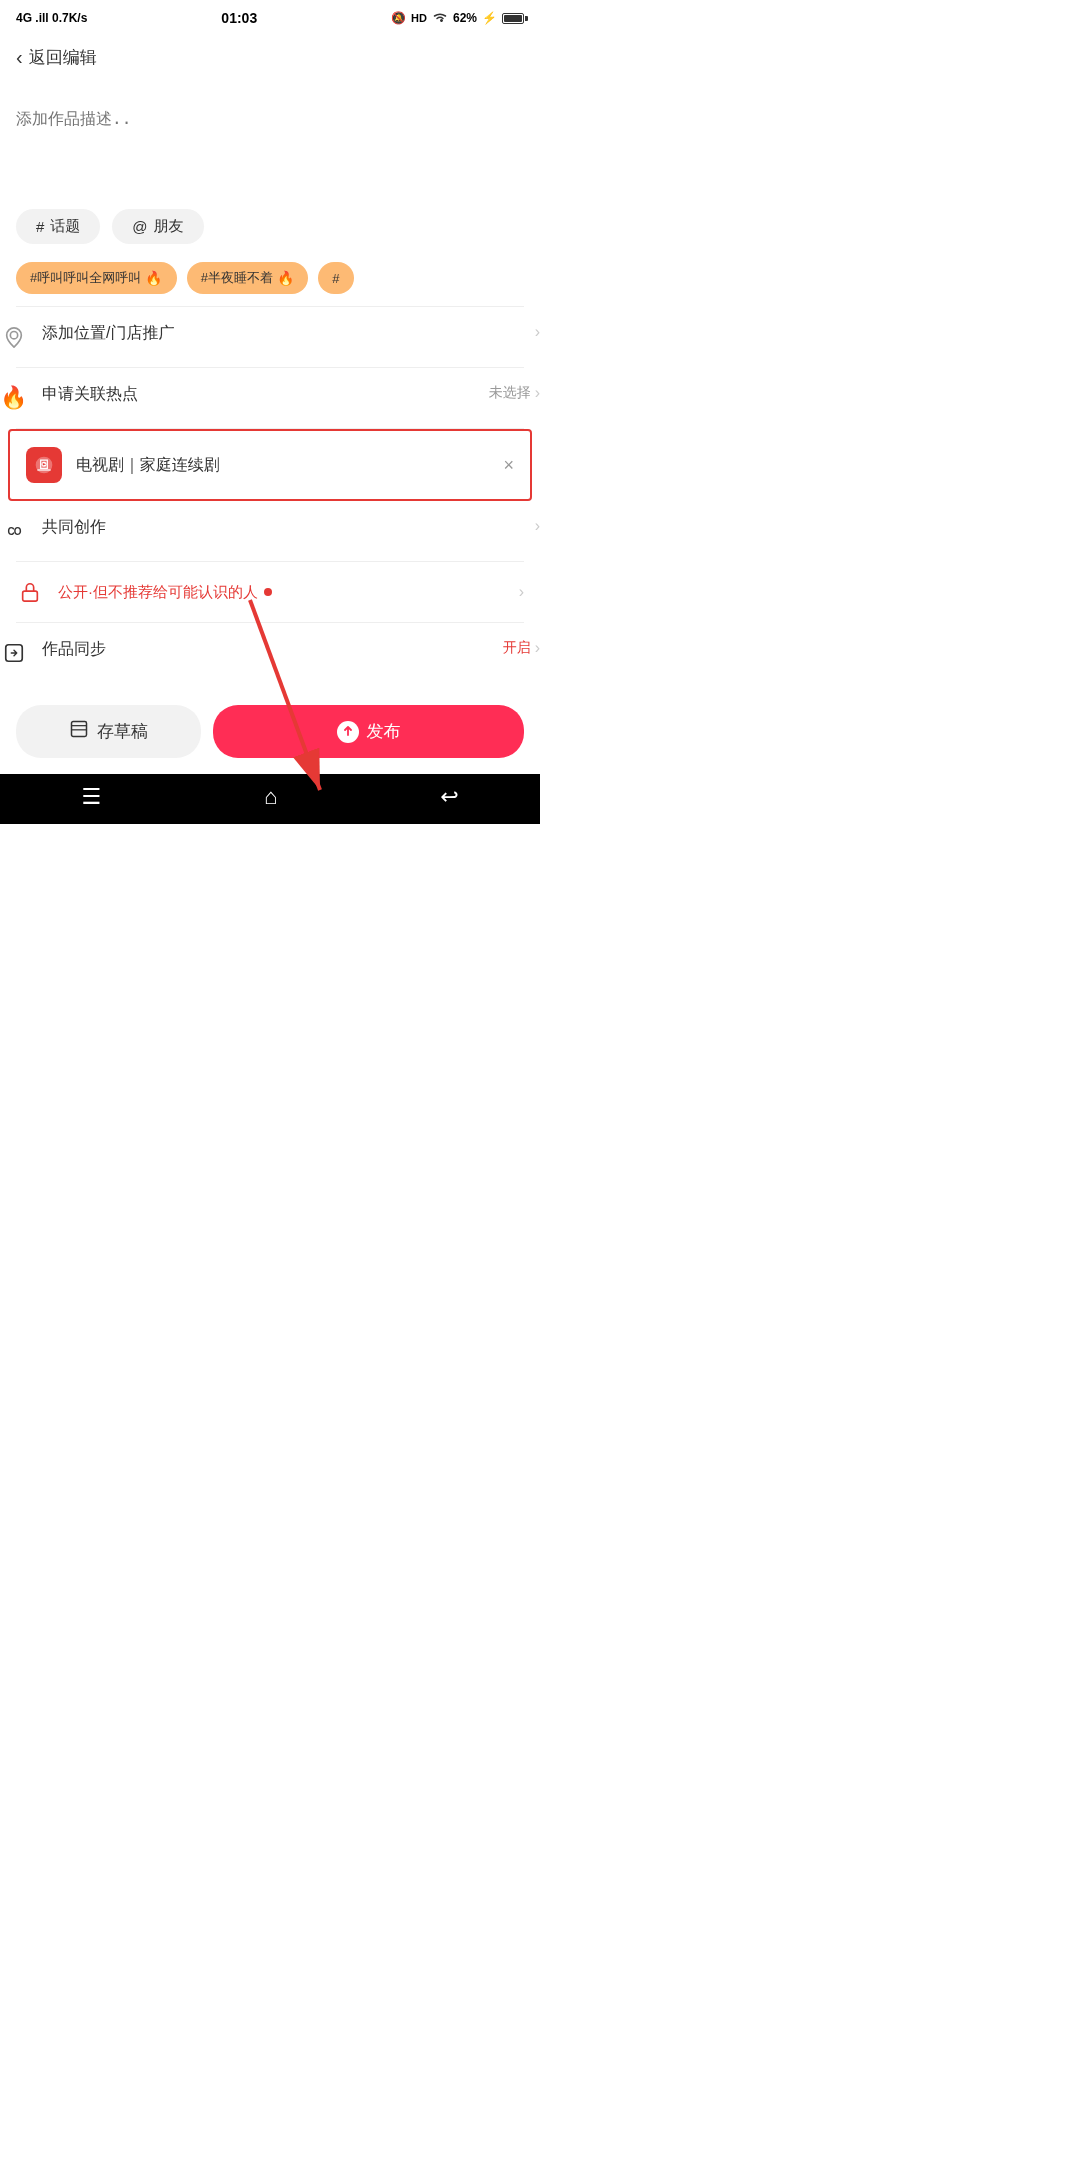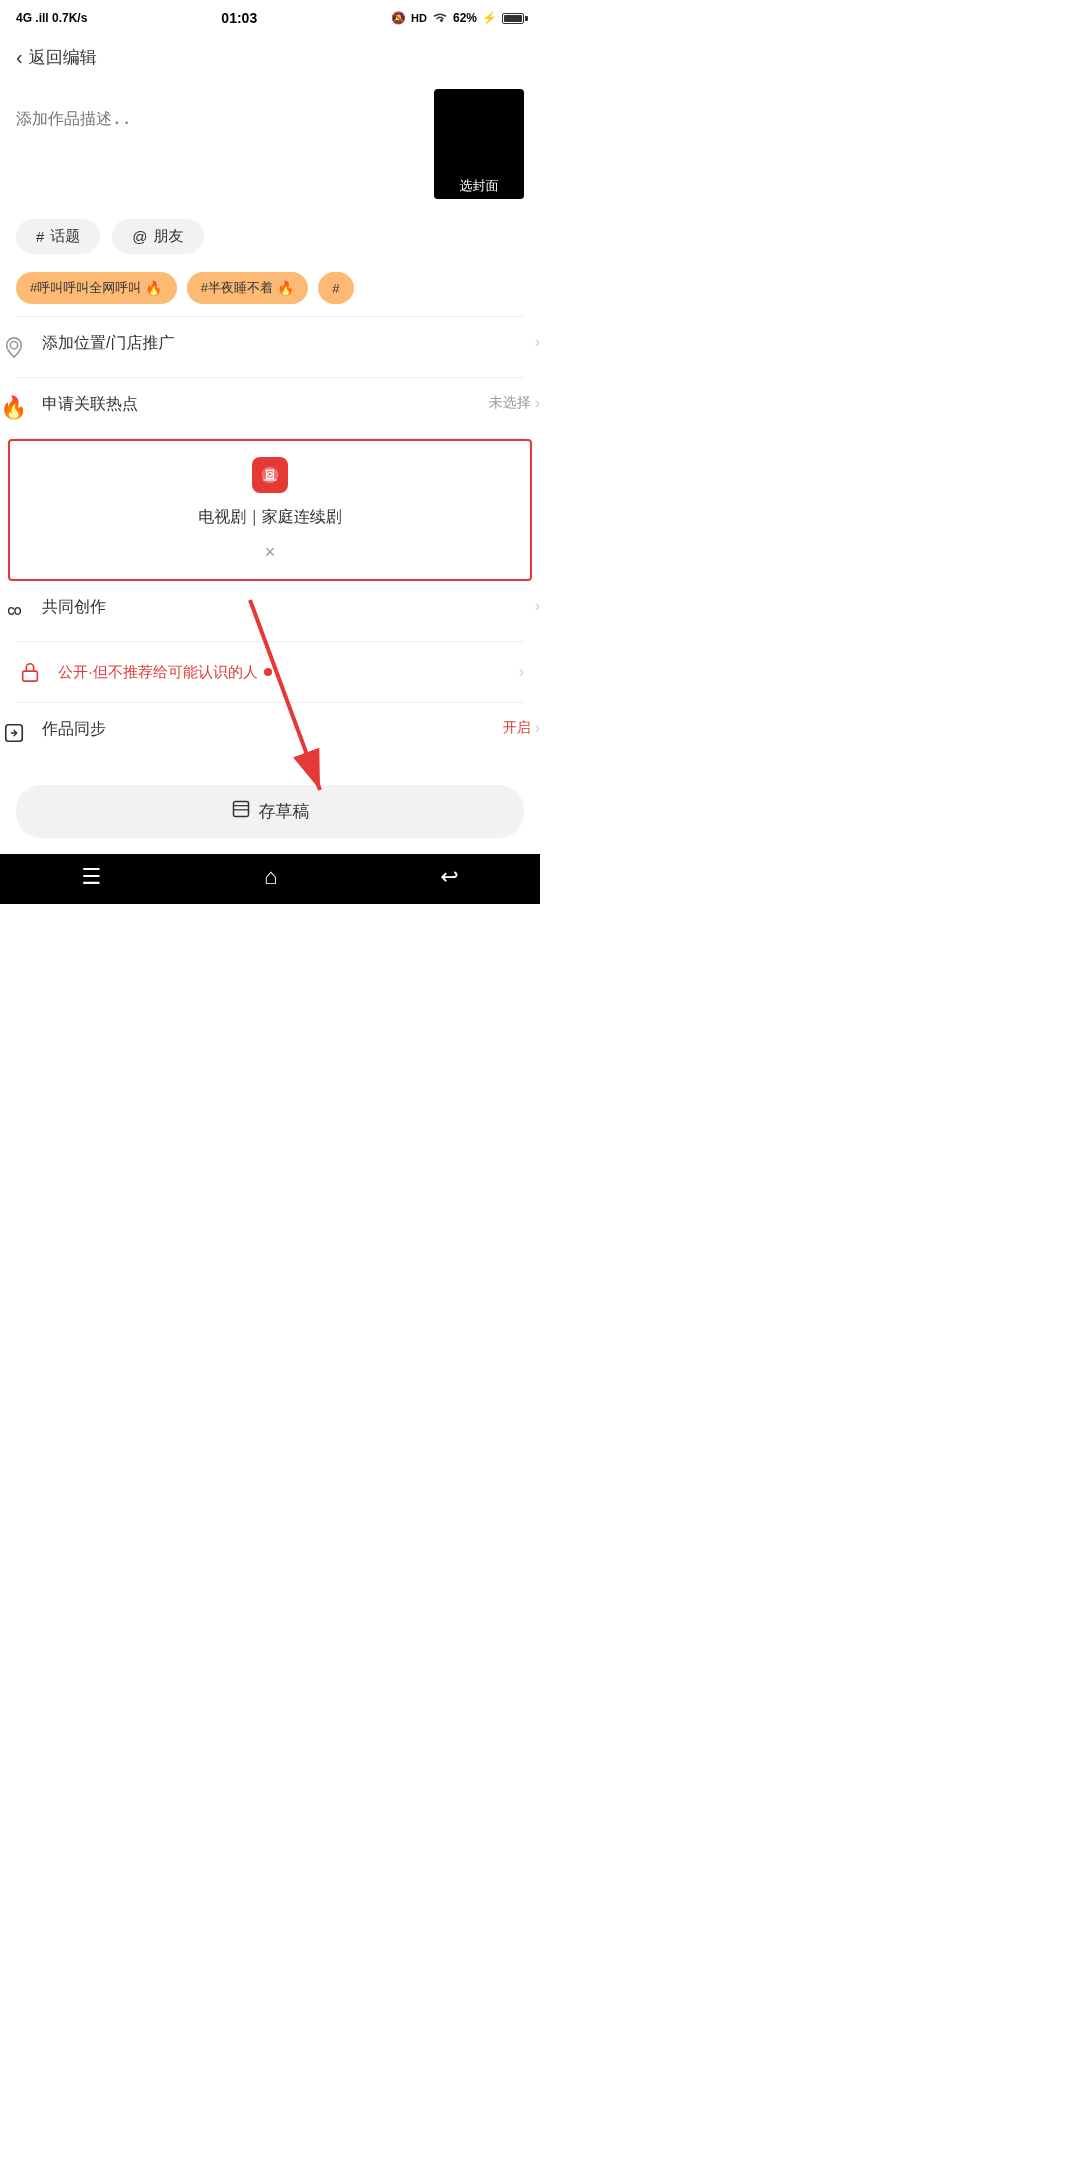--- a/index.html
+++ b/index.html
@@ -164,21 +164,20 @@
     .tv-drama-row {
       display: flex;
       align-items: center;
       padding: 16px 16px;
       gap: 14px;
       cursor: pointer;
       border: 2px solid #e53935;
       border-radius: 4px;
       margin: 0 8px;
       min-height: 58px;
-      flex-direction: column;
     }
     .tv-icon-box {
       width: 36px; height: 36px;
       background: #e53935;
       border-radius: 8px;
       display: flex; align-items: center; justify-content: center;
       font-size: 20px;
       flex-shrink: 0;
     }
     .tv-row-text {
@@ -307,23 +306,20 @@
 
 <div class="nav-bar">
   <div class="nav-back">
     <span class="nav-back-arrow">‹</span>
     <span class="nav-back-text">返回编辑</span>
   </div>
 </div>
 
 <div class="description-area">
   <textarea class="description-input" placeholder="添加作品描述.." style=""></textarea>
-  <div class="cover-thumbnail">
-    <span class="cover-label">选封面</span>
-  </div>
 </div>
 
 <div class="tag-buttons">
   <button class="tag-btn">
     <span>#</span>
     <span>话题</span>
   </button>
   <button class="tag-btn">
     <span>@</span>
     <span>朋友</span>
@@ -445,19 +441,27 @@
   <button class="save-btn">
     <span>
       <svg width="20" height="20" viewBox="0 0 24 24" fill="none">
         <rect x="3" y="3" width="18" height="18" rx="2" stroke="#333" stroke-width="1.8"></rect>
         <line x1="3" y1="8" x2="21" y2="8" stroke="#333" stroke-width="1.5"></line>
         <line x1="3" y1="13" x2="21" y2="13" stroke="#333" stroke-width="1.5"></line>
       </svg>
     </span>
     <span>存草稿</span>
   </button>
+  <button class="publish-btn">
+    <div class="publish-icon">
+      <svg width="12" height="12" viewBox="0 0 12 12">
+        <path d="M6 1 L6 9 M3 4 L6 1 L9 4" stroke="#ff2d55" stroke-width="1.8" stroke-linecap="round" stroke-linejoin="round" fill="none"></path>
+      </svg>
+    </div>
+    <span>发布</span>
+  </button>
 </div>
 
 <div class="bottom-nav">
   <span class="bottom-nav-icon">☰</span>
   <span class="bottom-nav-icon">⌂</span>
   <span class="bottom-nav-icon">↩</span>
 </div>
 
 </body></html>

